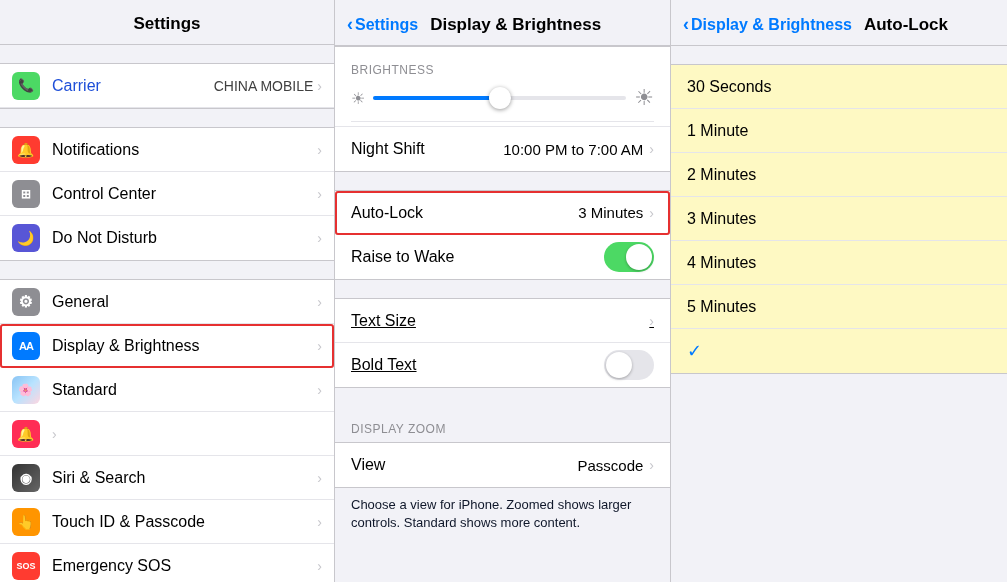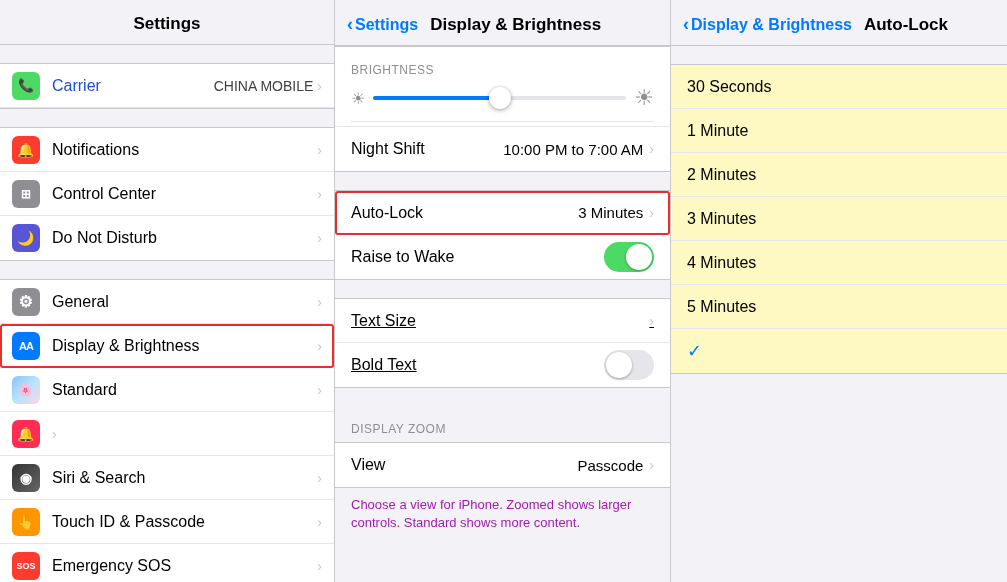--- a/index.html
+++ b/index.html
@@ -302,21 +302,21 @@
       margin-right: 8px;
     }
     .back-chevron {
       font-size: 18px;
       margin-right: 2px;
     }
 
     
     .description-text {
       font-size: 13px;
-      color: #a21caf;
+      color: #0f172a;
       padding: 8px 16px 12px;
       line-height: 1.4;
     }
     .icon-red { background: #ff3b30; }
     .icon-gray { background: #8e8e93; }
     .icon-blue { background: #007aff; }
     .icon-purple { background: #5856d6; }
     .icon-orange { background: #ff9500; }
     .icon-pink { background: #ff2d55; }
     .icon-sos { background: #ff3b30; }

